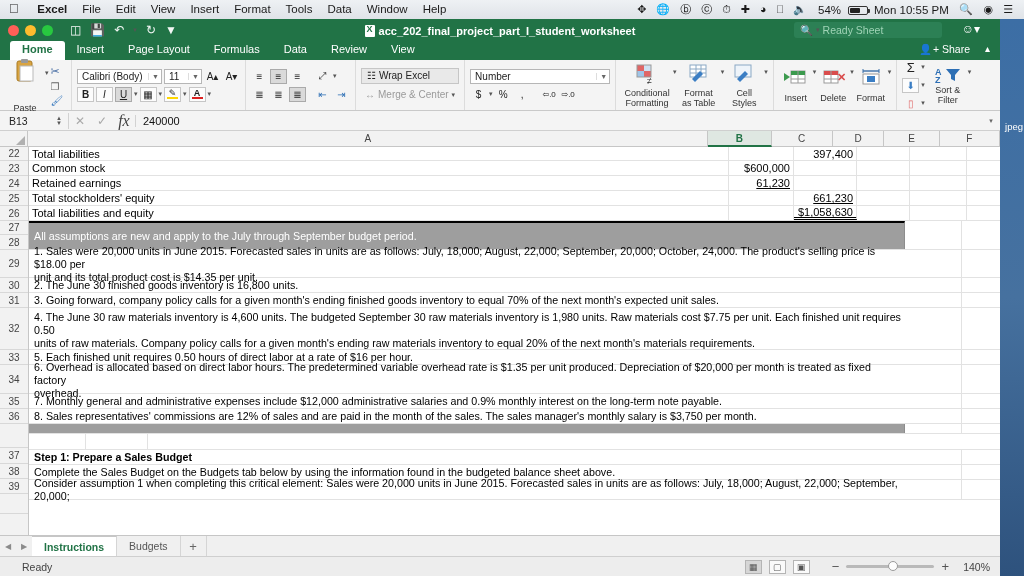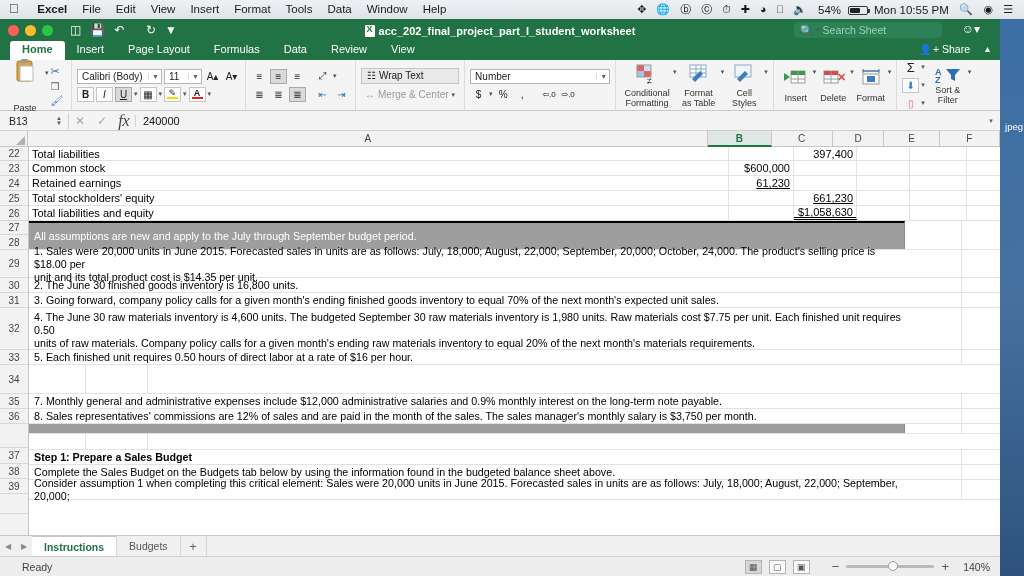--- a/index.html
+++ b/index.html
@@ -246,21 +246,21 @@
         <span class="mini">▾</span>
         <span>↻</span>
         <span>▼</span>
       </div>
       <div id="doctitle">
         <span class="xic"></span><span>acc_202_final_project_part_I_student_worksheet</span>
       </div>
       <div id="searchsheet">
         <span>🔍</span>
         <span class="mini">▾</span>
-        <span>Search Sheet</span>
+        <span>Ready Sheet</span>
       </div>
       <div id="smiley">☺▾</div>
     </div>
 
     <div id="tabs">
       <div class="tab active">Home</div>
       <div class="tab">Insert</div>
       <div class="tab">Page Layout</div>
       <div class="tab">Formulas</div>
       <div class="tab">Data</div>
@@ -342,21 +342,21 @@
             <div class="sq flat" style="margin-left:6px;color:#2d6fb5;">⇤</div>
             <div class="sq flat" style="color:#2d6fb5;">⇥</div>
           </div>
         </div>
       </div>
 
       <div class="grp">
         <div class="fldcol">
           <div class="wrapbtn">
             <span>☷</span>
-            <span>Wrap Text</span>
+            <span>Wrap Excel</span>
           </div>
           <div class="mergebtn">
             <span>↔</span>
             <span>Merge &amp; Center</span>
             <span class="mini">▾</span>
           </div>
         </div>
       </div>
 
       <div class="grp">
@@ -626,20 +626,24 @@
             <div class="cell" style="width:62px;"></div>
           </div>
 
           <div class="row" style="height:15px;">
             <div class="textcell" style="width:876px;">5. Each finished unit requires 0.50 hours of direct labor at a rate of $16 per hour.</div>
             <div class="cell" style="width:57px;"></div>
             <div class="cell" style="width:62px;"></div>
           </div>
 
           <div class="row" style="height:29px;">
+            <div class="textcell two" style="width:876px;flex-direction:column;justify-content:center;">
+              <div>6. Overhead is allocated based on direct labor hours. The predetermined variable overhead rate is $1.35 per unit produced. Depreciation of $20,000 per month is treated as fixed factory</div>
+              <div>overhead.</div>
+            </div>
             <div class="cell" style="width:57px;"></div>
             <div class="cell" style="width:62px;"></div>
           </div>
 
           <div class="row" style="height:15px;">
             <div class="textcell" style="width:876px;">7. Monthly general and administrative expenses include $12,000 administrative salaries and 0.9% monthly interest on the long-term note payable.</div>
             <div class="cell" style="width:57px;"></div>
             <div class="cell" style="width:62px;"></div>
           </div>
 

